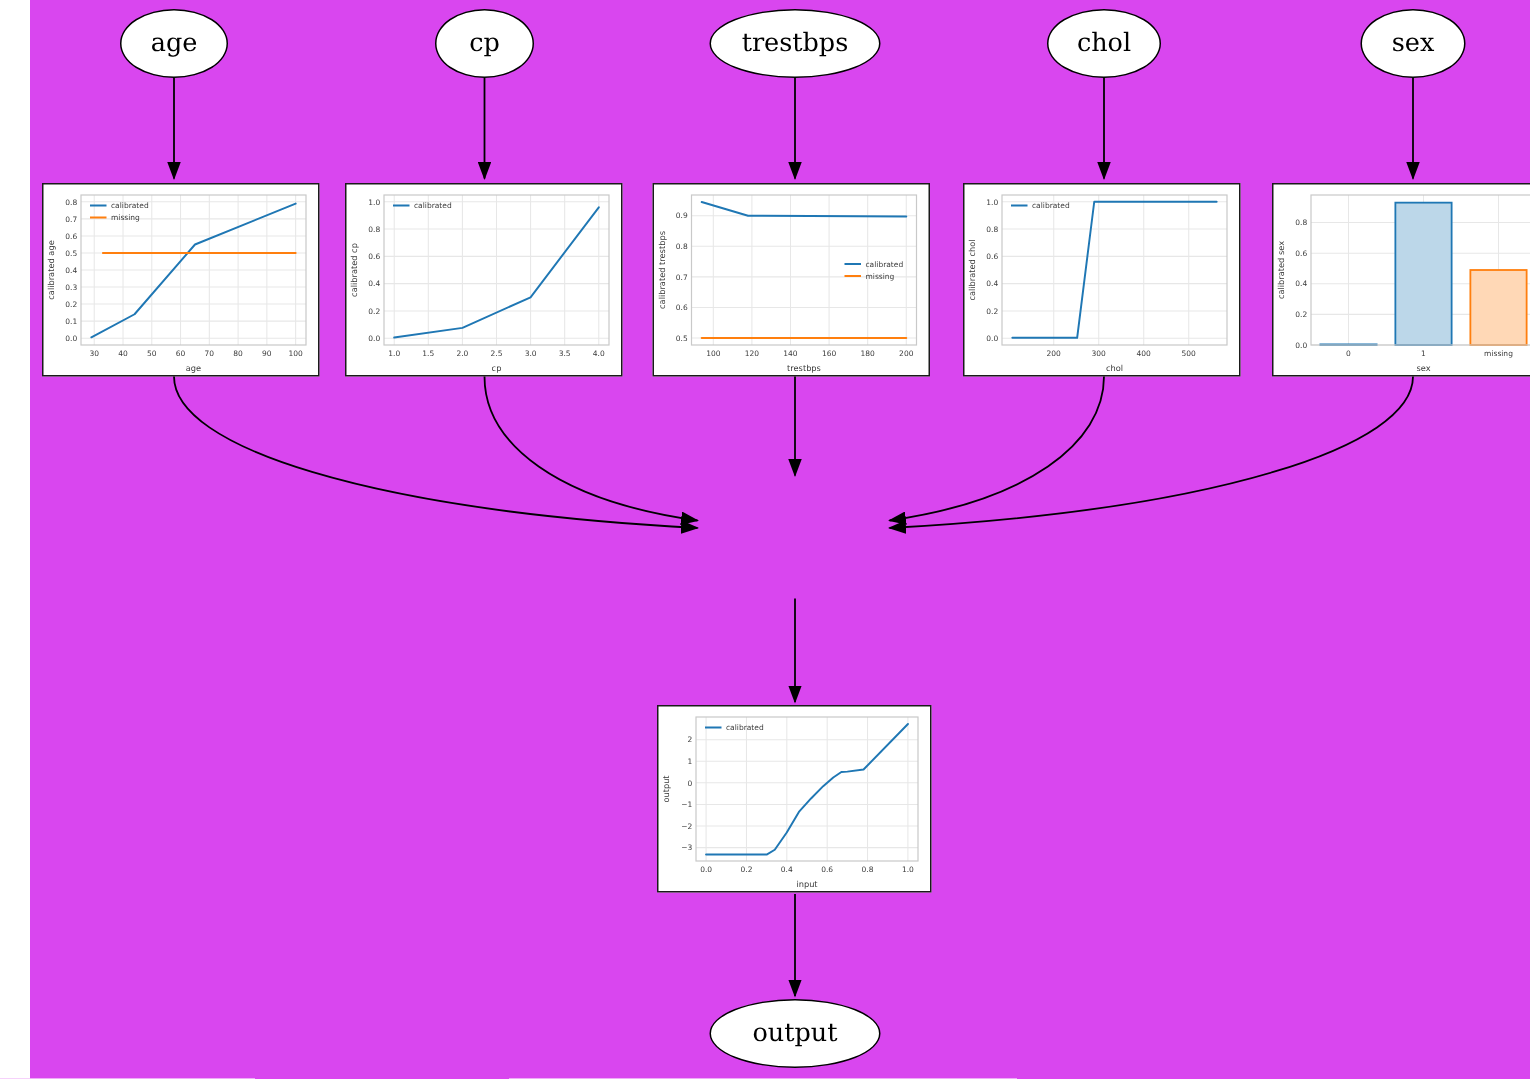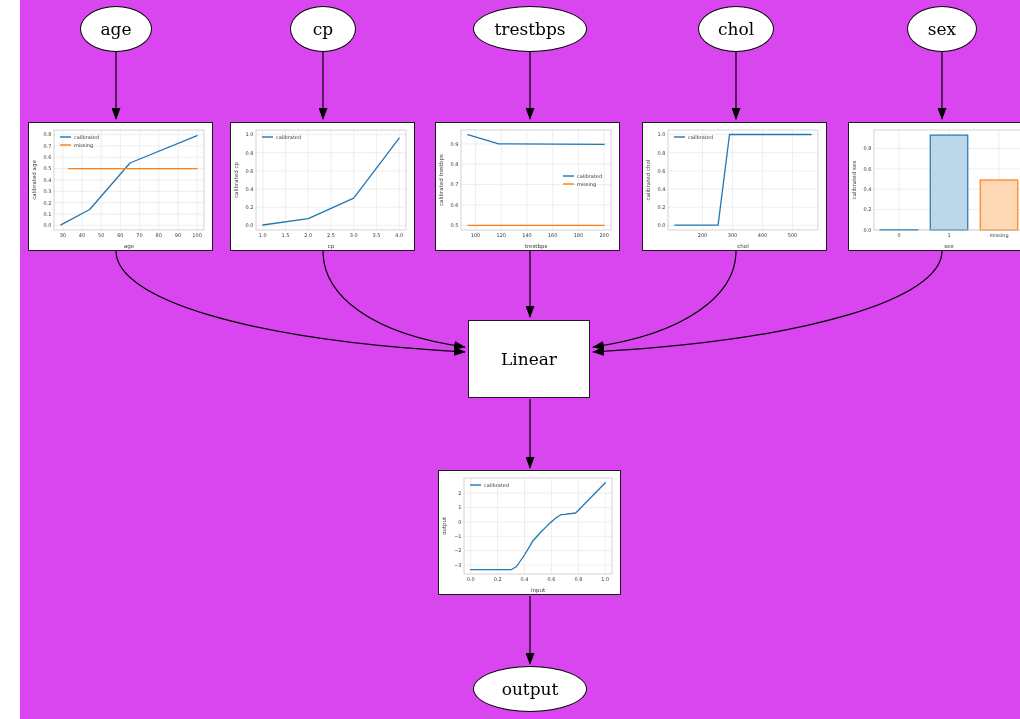--- a/index.html
+++ b/index.html
@@ -245,23 +245,20 @@
         <text x="22.5" y="27.167346938775513" text-anchor="end" font-size="5" fill="#3a3a3a">0.8</text>
         <rect x="31.25" y="106.59183673469387" width="37.5" height="0.4081632653061291" fill="#bcd7e9" stroke="#1f77b4" stroke-width="1.2"></rect>
         <rect x="81.25" y="12.102040816326522" width="37.5" height="94.89795918367348" fill="#bcd7e9" stroke="#1f77b4" stroke-width="1.2"></rect>
         <rect x="131.25" y="57" width="37.5" height="50" fill="#ffd8b6" stroke="#ff7f0e" stroke-width="1.2"></rect>
         <rect x="25" y="7" width="150" height="100" fill="none" stroke="#c9c9c9" stroke-width="0.8"></rect>
         <text x="100" y="124.5" text-anchor="middle" font-size="5.5" fill="#3a3a3a">sex</text>
         <text text-anchor="middle" font-size="5.5" fill="#3a3a3a" transform="translate(7,57) rotate(-90)">calibrated sex</text>
       </svg>
   </div>
 
-  <div class="linear-box">
-    <span>Linear</span>
-  </div>
 
   <div class="plot-box pb-output">
     <svg width="181" height="123">
         <rect x="25" y="7" width="148" height="96" fill="#ffffff"></rect>
         <line x1="31.727272727272727" y1="7" x2="31.727272727272727" y2="103" stroke="#e7e7e7" stroke-width="0.7"></line>
         <text x="31.727272727272727" y="110" text-anchor="middle" font-size="5" fill="#3a3a3a">0.0</text>
         <line x1="58.63636363636363" y1="7" x2="58.63636363636363" y2="103" stroke="#e7e7e7" stroke-width="0.7"></line>
         <text x="58.63636363636363" y="110" text-anchor="middle" font-size="5" fill="#3a3a3a">0.2</text>
         <line x1="85.54545454545453" y1="7" x2="85.54545454545453" y2="103" stroke="#e7e7e7" stroke-width="0.7"></line>
         <text x="85.54545454545453" y="110" text-anchor="middle" font-size="5" fill="#3a3a3a">0.4</text>

